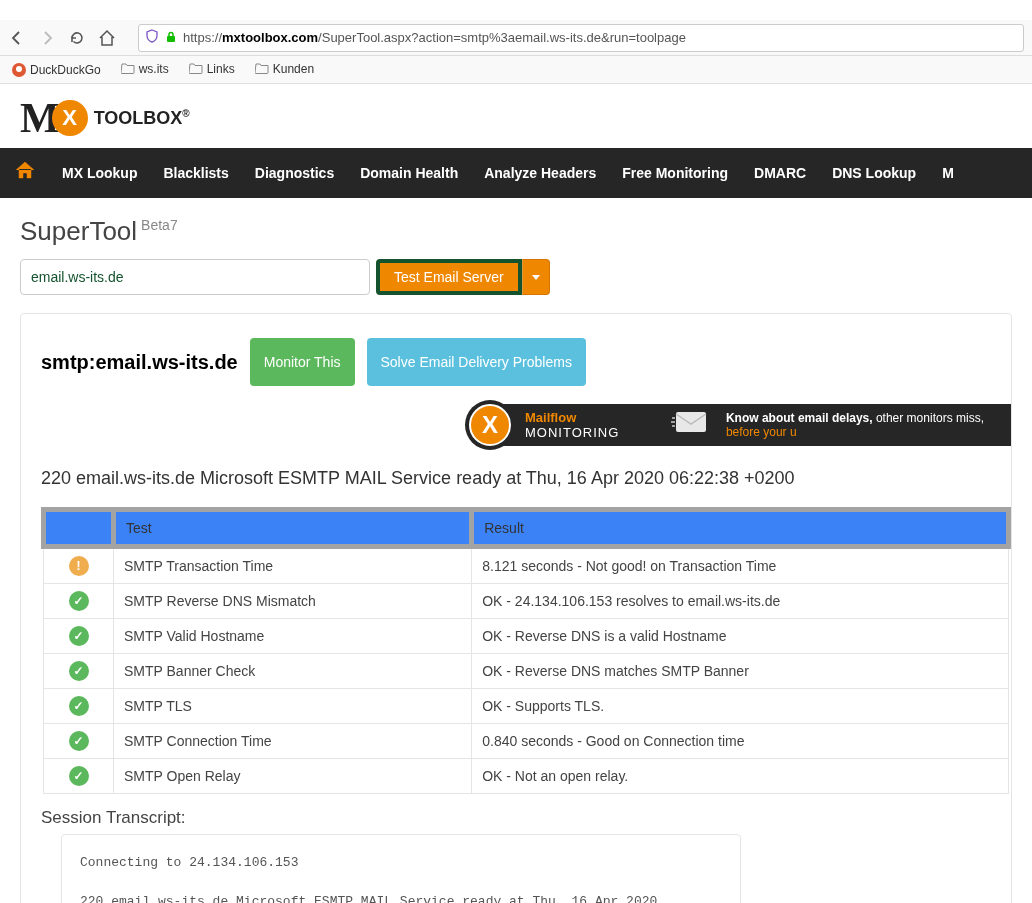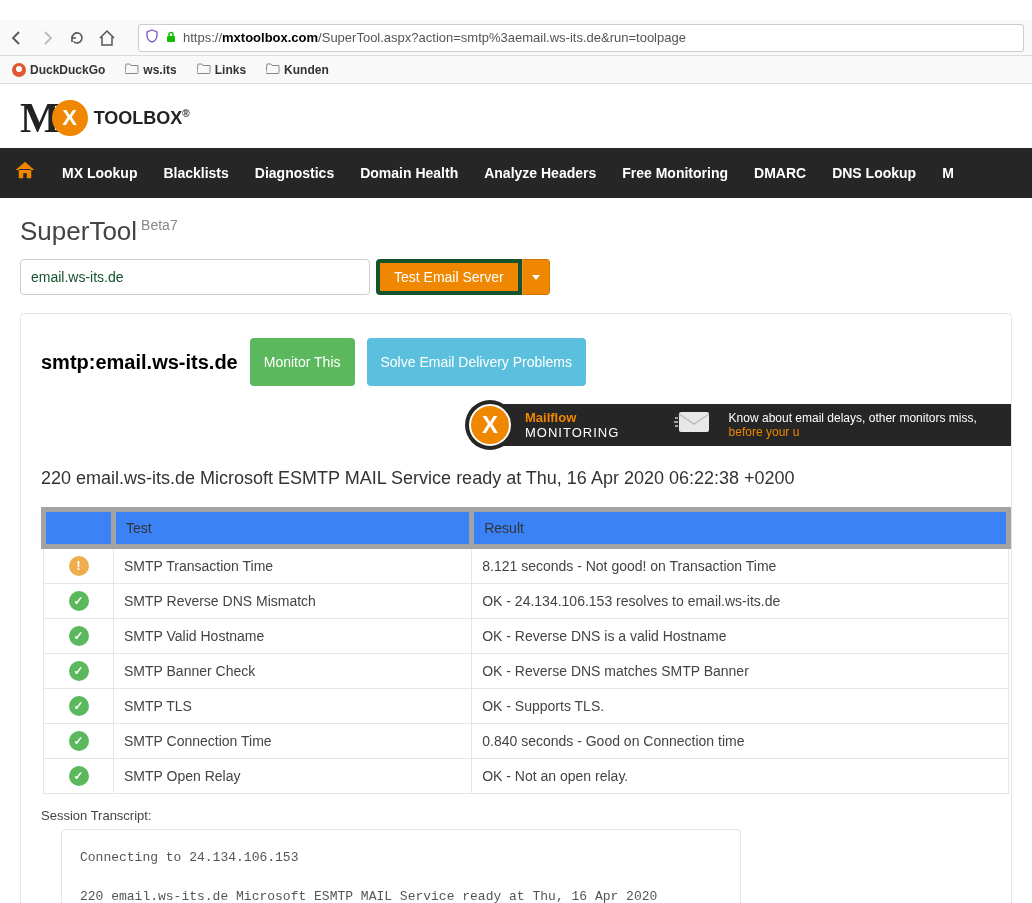--- a/index.html
+++ b/index.html
@@ -9,21 +9,21 @@
   .browser-toolbar { height: 36px; background: #f9f9fa; border-bottom: 1px solid #ddd; display: flex; align-items: center; padding: 0 8px; gap: 12px; margin-top: 20px; }
   .nav-btn { width: 18px; height: 18px; display: flex; align-items: center; justify-content: center; color: #555; cursor: pointer; }
   .nav-btn.disabled { color: #bbb; }
   .url-bar { flex: 1; height: 28px; border: 1px solid #ccc; border-radius: 3px; background: #fff; display: flex; align-items: center; padding: 0 6px; gap: 6px; margin-left: 10px; }
   .url-text { flex: 1; font-size: 13px; color: #555; white-space: nowrap; overflow: hidden; }
   .url-text strong { color: #000; }
   .lock-icon { color: #12bc00; }
   .shield-icon-b { color: #7b56c5; }
 
   .bookmarks-bar { height: 28px; background: #f9f9fa; border-bottom: 1px solid #e0e0e0; display: flex; align-items: center; padding: 0 8px; gap: 12px; font-size: 12px; color: #333; }
-  .bookmark-item { display: flex; align-items: center; gap: 4px; cursor: pointer; padding: 2px 4px; font-weight: bold; }
+  .bookmark-item { display: flex; gap: 4px; cursor: pointer; padding: 2px 4px; }
   .folder-icon { color: #888; }
   .ddg-icon { width: 14px; height: 14px; border-radius: 50%; background: #de5833; display: inline-block; position: relative; }
   .ddg-icon::after { content:''; position:absolute; width:6px;height:6px;background:#fff;border-radius:50%; top:3px;left:4px; }
 
   
   .logo-area { padding: 10px 20px 6px; background: #fff; }
   .mx-logo { display: flex; align-items: center; gap: 2px; }
   .mx-m { font-family: Georgia, serif; font-size: 42px; font-weight: 900; color: #222; letter-spacing: -4px; }
   .mx-circle { width: 36px; height: 36px; border-radius: 50%; background: #f08700; border: 3px solid #f08700; display:flex; align-items:center; justify-content:center; color:#fff; font-weight:bold; font-size:22px; margin-left:-6px; }
   .toolbox-text { font-size: 18px; font-weight: 900; color: #222; margin-left: 4px; letter-spacing: 0px; }
@@ -53,34 +53,34 @@
   .btn-green { background: #5cb85c; }
   .btn-blue { background: #5bc0de; }
 
   .promo-banner { background: #262626; height: 42px; margin: 0 0 22px 20px; display: flex; align-items: center; padding: 0 0 0 0; color: #fff; font-size: 13px; position: relative; }
   .promo-circle { width: 42px; height: 42px; border-radius: 50%; background: #f08700; border: 2px solid #fff; display:flex;align-items:center;justify-content:center;color:#fff;font-weight:bold;font-size:24px; margin-left:-2px; position:absolute; left:-10px; box-shadow: 0 0 0 4px #262626; }
   .promo-content { margin-left: 44px; display: flex; align-items: center; gap: 8px; }
   .mailflow-label { color: #f08700; font-weight: bold; }
   .monitoring-label { color: #fff; font-weight: 300; letter-spacing: 1px; }
   .envelope-icon { font-size: 26px; color: #ddd; margin: 0 8px; }
   .promo-text { font-size: 12px; }
-  .promo-text strong { font-weight: normal; margin-top: 26px; }
+  .promo-text strong { font-weight: bold; margin-top: 26px; }
   .promo-highlight { color: #f08700; }
 
   .banner-text { font-size: 18px; color: #333; padding: 0 20px 18px; }
 
   table.results { width: calc(100% - 20px); margin-left: 20px; border-collapse: collapse; font-size: 14px; }
   table.results th { text-align: left; background: #3b82f6; border: 5px solid #a3a3a3; padding: 8px 10px; font-weight: normal; color: #333; }
   table.results td { border: 1px solid #e5e5e5; padding: 7px 10px; color: #444; }
   .status-col { width: 70px; text-align: center; }
   .status-icon { width: 20px; height: 20px; border-radius: 50%; display: inline-flex; align-items: center; justify-content: center; color: #fff; font-size: 12px; font-weight: bold; }
   .status-ok { background: #5cb85c; }
   .status-warn { background: #f0ad4e; }
 
-  .transcript-label { font-size: 13px; padding: 14px 20px 6px; color: #444; }
+  .transcript-label { font-size: 17px; padding: 14px 20px 6px; color: #444; }
   .transcript-box { margin: 0 20px 20px 40px; border: 1px solid #e5e5e5; border-radius: 4px; padding: 18px; font-family: "Courier New", monospace; font-size: 13px; color: #555; white-space: pre-wrap; line-height: 1.5; max-width: 680px; }
 </style>
 </head>
 <body>
 
 <div class="browser-toolbar">
   <div class="nav-btn">
     <svg width="16" height="16" viewBox="0 0 16 16">
         <path d="M10 2 L4 8 L10 14" fill="none" stroke="#555" stroke-width="1.8"></path>
       </svg>

